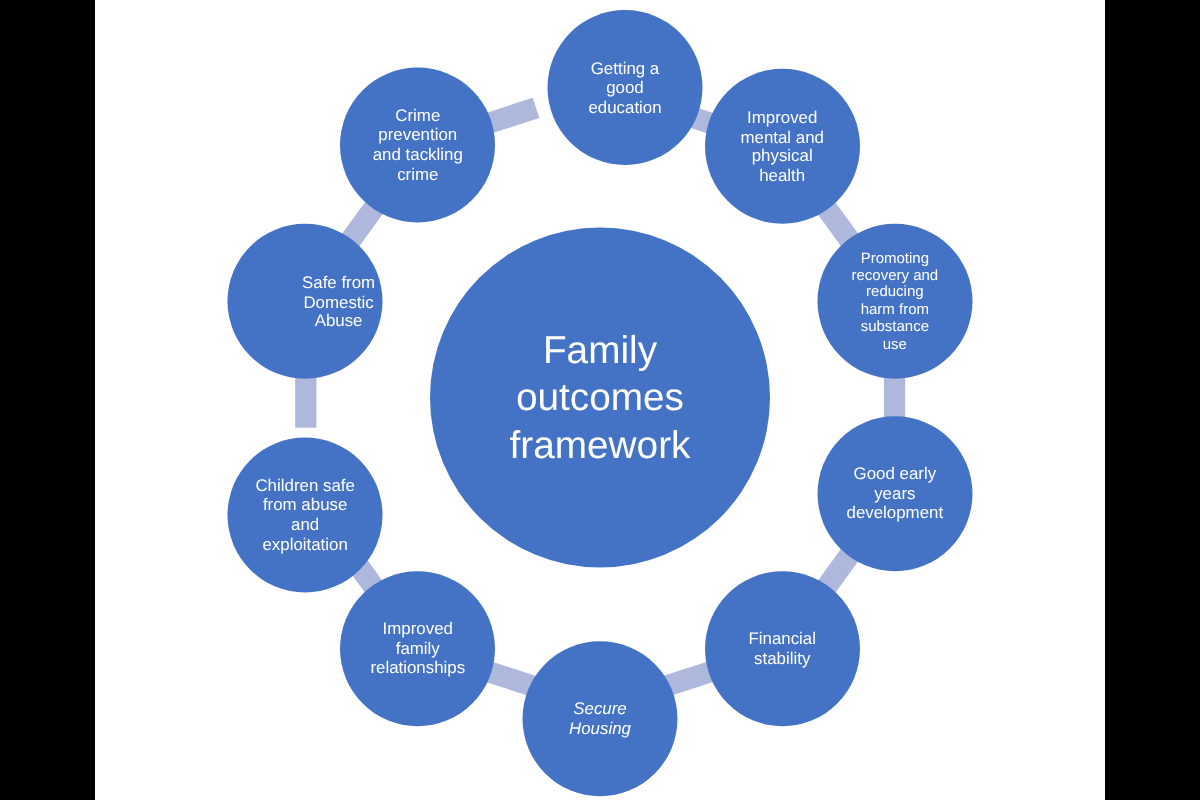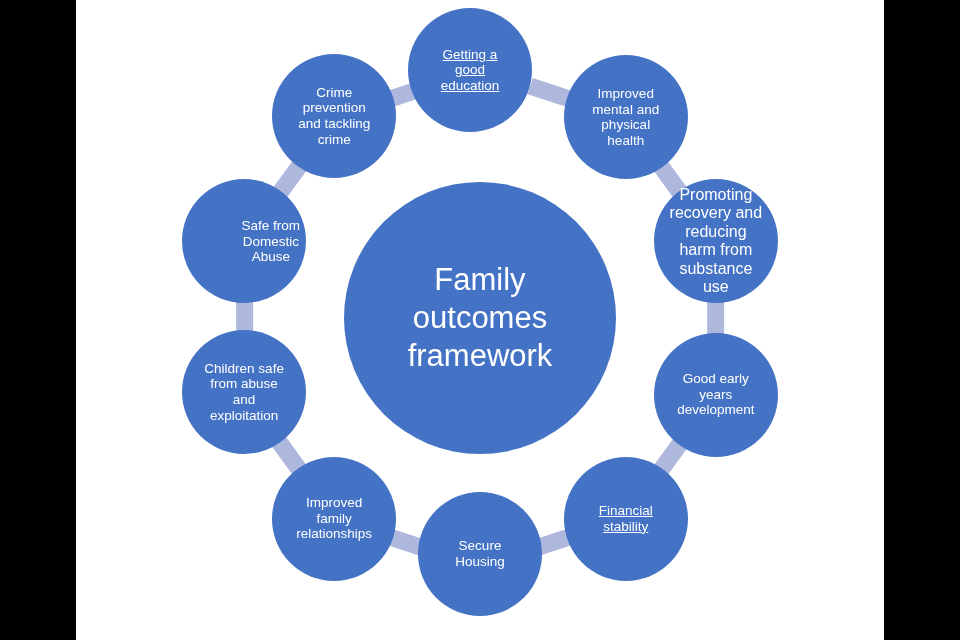--- a/index.html
+++ b/index.html
@@ -78,21 +78,21 @@
   }
 
   .outer {
     width: 124px;
     height: 124px;
   }
   .outer .label {
     font-size: 13.5px;
   }
   .outer.small-text .label {
-    font-size: 16px;
+    font-size: 12px;
   }
 </style>
 </head>
 <body>
 
 <div id="stage">
   <div class="pillarbox left"></div>
   <div class="pillarbox right"></div>
 
   <div id="canvas">
@@ -109,21 +109,21 @@
         <div class="connector" style="width: 47.2724px; height: 17px; left: 307.478px; top: 85.1819px; transform: rotate(-18deg);"></div>
       </div>
 
     <div class="node" id="center-node">
       <span class="label">Family
 outcomes
 framework</span>
     </div>
 
     <div id="outer-nodes">
-        <div class="node outer" style="left: 332px; top: 8px; text-decoration: underline;">
+        <div class="node outer" style="left: 362px; top: 8px;">
           <span class="label">Getting a
 good
 education</span>
         </div>
         <div class="node outer" style="left: 487.771px; top: 55.3638px;">
           <span class="label">Improved
 mental and
 physical
 health</span>
         </div>
@@ -133,34 +133,34 @@
 reducing
 harm from
 substance
 use</span>
         </div>
         <div class="node outer" style="left: 577.862px; top: 332.636px; align-items: center;">
           <span class="label">Good early
 years
 development</span>
         </div>
-        <div class="node outer" style="left: 487.771px; top: 456.636px; text-decoration: underline;">
+        <div class="node outer" style="left: 487.771px; top: 456.636px;">
           <span class="label">Financial
 stability</span>
         </div>
-        <div class="node outer" style="left: 342px; top: 492px;">
+        <div class="node outer" style="left: 342px; top: 513px; font-style: italic;">
           <span class="label">Secure
 Housing</span>
         </div>
         <div class="node outer" style="left: 196.229px; top: 456.636px;">
           <span class="label">Improved
 family
 relationships</span>
         </div>
-        <div class="node outer" style="left: 106.138px; top: 330px;">
+        <div class="node outer" style="left: 106.138px; top: 350px;">
           <span class="label">Children safe
 from abuse
 and
 exploitation</span>
         </div>
         <div class="node outer" style="left: 106.138px; top: 179.364px; justify-content: flex-end;">
           <span class="label">Safe from
 Domestic
 Abuse</span>
         </div>

